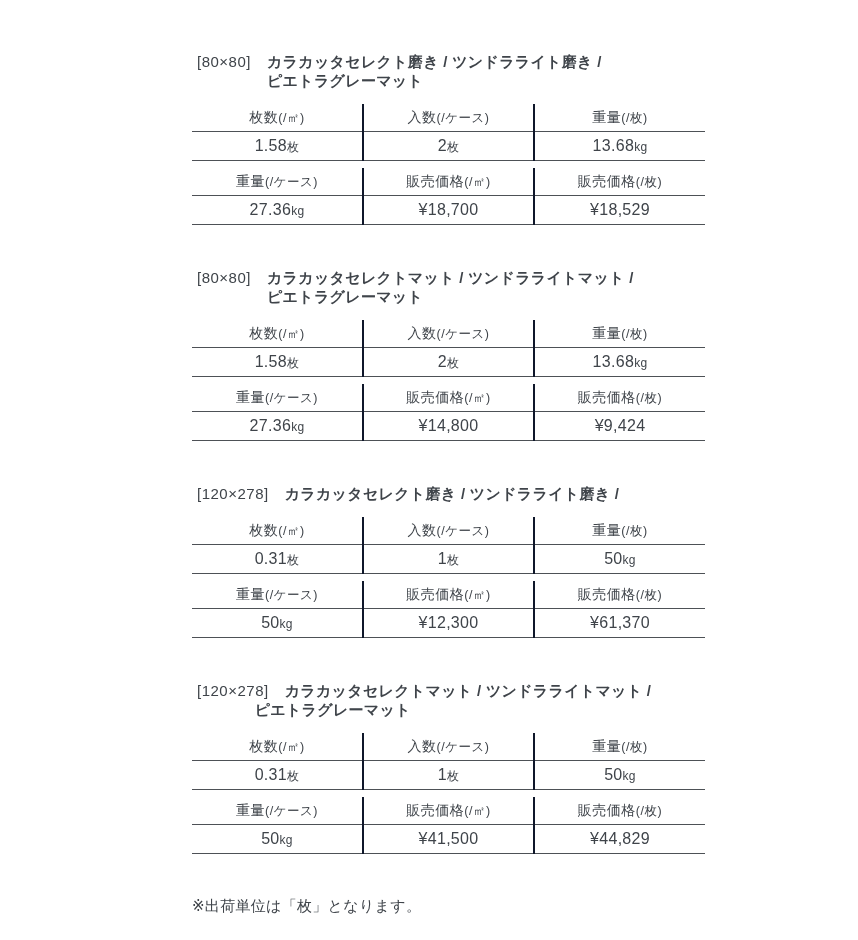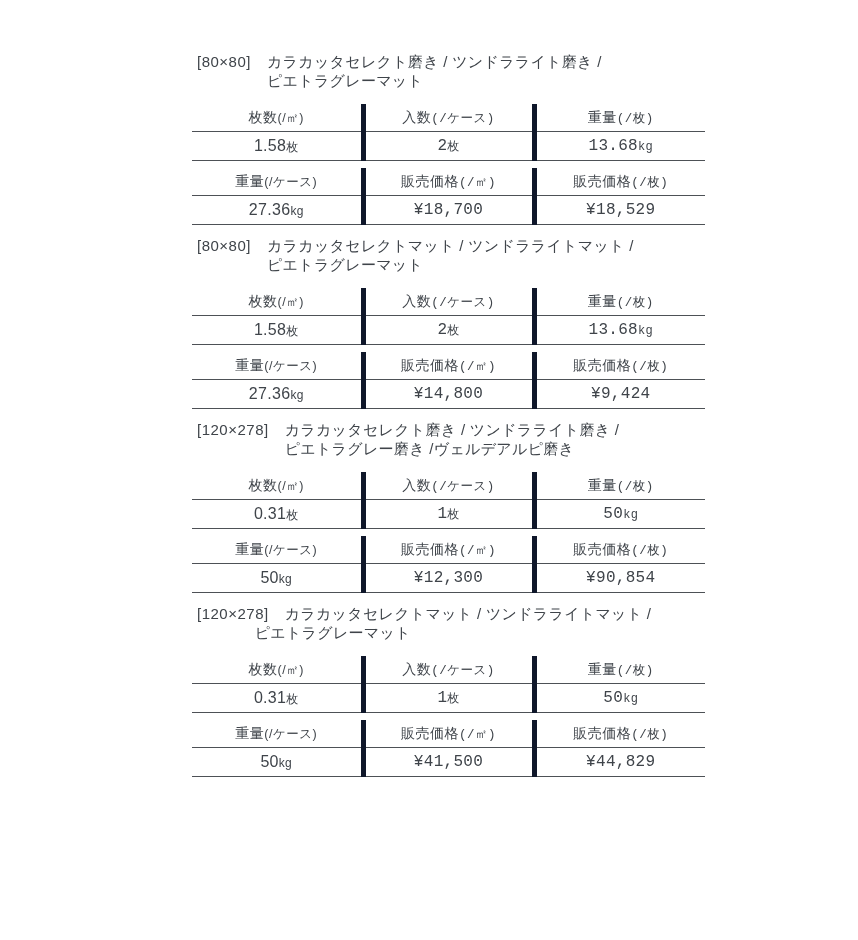--- a/index.html
+++ b/index.html
@@ -19,38 +19,39 @@
     padding: 52px 0 0 182px;
   }
   .doc-title {
     font-size: 15px;
     line-height: 18px;
     letter-spacing: 0.5px;
     margin: 0 0 17px 0;
     font-weight: normal;
   }
   .product-section {
-    margin-bottom: 11px;
+    margin-bottom: 43px;
   }
   .section-header {
     display: flex;
     align-items: flex-start;
     margin-left: 15px;
     margin-bottom: 14px;
     font-size: 15px;
     line-height: 19px;
     letter-spacing: 0.3px;
   }
   .size-label {
     white-space: nowrap;
     margin-right: 16px;
     letter-spacing: 0.5px;
   }
   .product-names {
     white-space: nowrap;
+    font-weight: bold;
   }
   .line2.outdent {
     margin-left: -30px;
   }
   .spec-table {
     border-collapse: collapse;
     table-layout: fixed;
     width: 513px;
     margin-left: 10px;
   }
@@ -69,22 +70,21 @@
     font-size: 14px;
     letter-spacing: 0.5px;
   }
   .spec-table td {
     height: 28px;
     font-size: 16px;
     letter-spacing: 0.3px;
   }
   .spec-table th + th,
   .spec-table td + td {
-    border-left: 5px solid #0f172a;
-    font-family: Liberation Mono, monospace;
+    border-left: 2px solid #0f172a;
   }
   th .unit {
     font-size: 12.5px;
   }
   td .unit {
     font-size: 12px;
   }
   .footnote {
     margin: 12px 0 0 10px;
     font-size: 15px;
@@ -163,21 +163,21 @@
         <td><span>¥14,800</span><span class="unit"></span></td>
         <td><span>¥9,424</span><span class="unit"></span></td>
       </tr>
     </tbody>
       </table>
   </section>
 
   <section class="product-section">
     <div class="section-header">
       <span class="size-label">[120×278]</span>
-      <span class="product-names"><span class="line1">カラカッタセレクト磨き / ツンドラライト磨き /</span><br><span class="line2">ピエトラグレー磨き /ヴェルデアルピ磨き</span></span>
+      <span class="product-names"><span class="line1">カラカッタセレクト磨き / ツンドラライト磨き /</span><br></span>
     </div>
     <table class="spec-table first">
       <tbody>
           <tr>
         <th><span>枚数</span><span class="unit">(/㎡)</span></th>
         <th><span>入数</span><span class="unit">(/ケース)</span></th>
         <th><span>重量</span><span class="unit">(/枚)</span></th>
       </tr>
       <tr>
         <td><span>0.31</span><span class="unit">枚</span></td>
@@ -189,21 +189,21 @@
     <table class="spec-table">
       <tbody>
           <tr>
         <th><span>重量</span><span class="unit">(/ケース)</span></th>
         <th><span>販売価格</span><span class="unit">(/㎡)</span></th>
         <th><span>販売価格</span><span class="unit">(/枚)</span></th>
       </tr>
       <tr>
         <td><span>50</span><span class="unit">kg</span></td>
         <td><span>¥12,300</span><span class="unit"></span></td>
-        <td><span>¥90,854</span><span class="unit"></span></td>
+        <td><span>¥61,370</span><span class="unit"></span></td>
       </tr>
     </tbody>
       </table>
   </section>
 
   <section class="product-section">
     <div class="section-header">
       <span class="size-label">[120×278]</span>
       <span class="product-names"><span class="line1">カラカッタセレクトマット / ツンドラライトマット /</span><br><span class="line2 outdent">ピエトラグレーマット</span></span>
     </div>
@@ -230,14 +230,15 @@
       </tr>
       <tr>
         <td><span>50</span><span class="unit">kg</span></td>
         <td><span>¥41,500</span><span class="unit"></span></td>
         <td><span>¥44,829</span><span class="unit"></span></td>
       </tr>
     </tbody>
       </table>
   </section>
 
+  <p class="footnote">※出荷単位は「枚」となります。</p>
 
 </div>
 
 </body></html>

